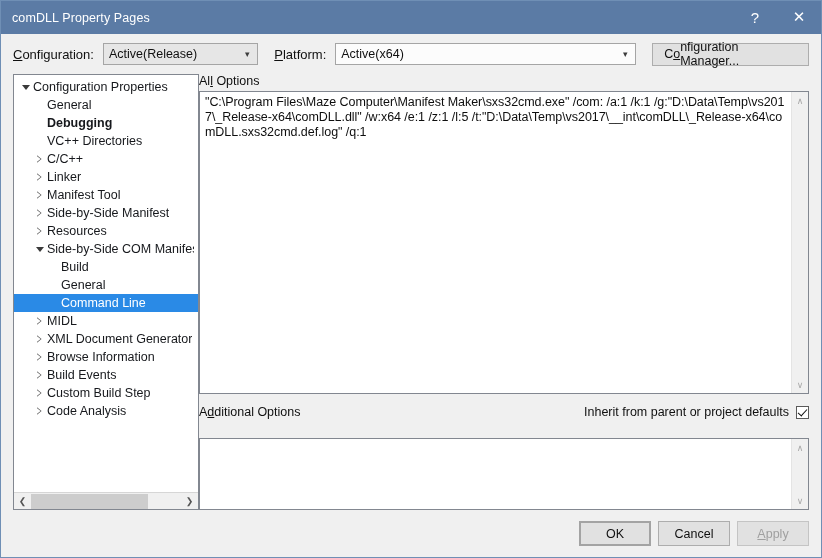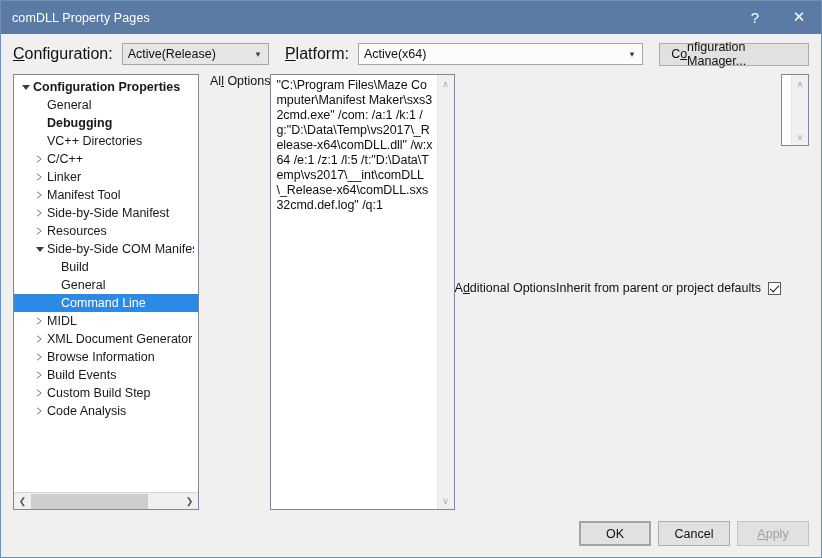--- a/index.html
+++ b/index.html
@@ -58,21 +58,21 @@
 
   
   .configrow {
     flex: none;
     height: 40px;
     display: flex;
     align-items: center;
     padding: 0 12px;
     gap: 0;
   }
-  .lbl { font-size: 16px; color: #101010; white-space: nowrap; }
+  .lbl { font-size: 13px; color: #101010; white-space: nowrap; }
   .lbl u { text-decoration: underline; }
 
   .combo {
     height: 22px;
     border: 1px solid #a5a5a5;
     display: flex;
     align-items: center;
     position: relative;
     cursor: default;
     font-size: 12.5px;
@@ -204,22 +204,21 @@
     width: 78%;
     height: 15px;
     background: #cdcdcd;
     cursor: default;
   }
 
   
   .rightpane {
     flex: 1;
     display: flex;
-    flex-direction: row;
-    padding-left: 11px;
+    flex-direction: column;
     min-width: 0;
     min-height: 0;
   }
   .sect-label {
     font-size: 12.5px;
     color: #101010;
     margin-bottom: 3px;
     flex: none;
   }
   .sect-label u { text-decoration: underline; }
@@ -359,21 +358,21 @@
         <span>C</span>
         <u>o</u>
         <span>nfiguration Manager...</span>
       </div>
   </div>
 
   <div class="body">
 
     <div class="treepane">
       <div class="treescroll" id="tree-list">
-          <div class="tnode" style="padding-left: 4px; font-weight: bold;">
+          <div class="tnode" style="padding-left: 4px;">
             <span class="arrow">
               <span class="arrow-exp"></span>
             </span>
             <span class="tlabel">Configuration Properties</span>
           </div>
           <div class="tnode" style="padding-left: 18px;">
             <span class="arrow"></span>
             <span class="tlabel">General</span>
           </div>
           <div class="tnode" style="padding-left: 18px; font-weight: bold;">

